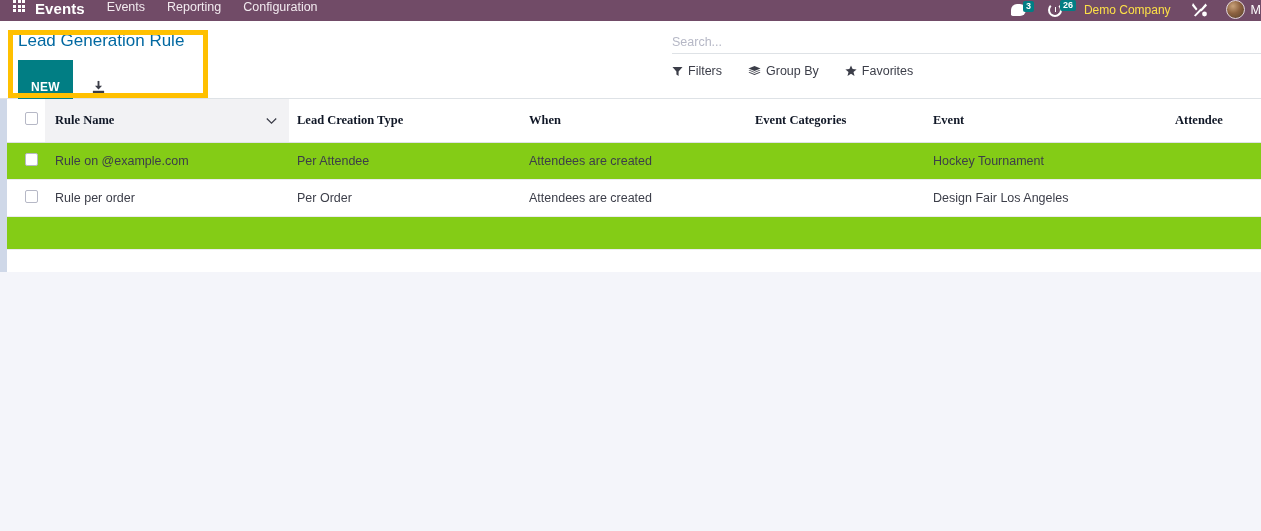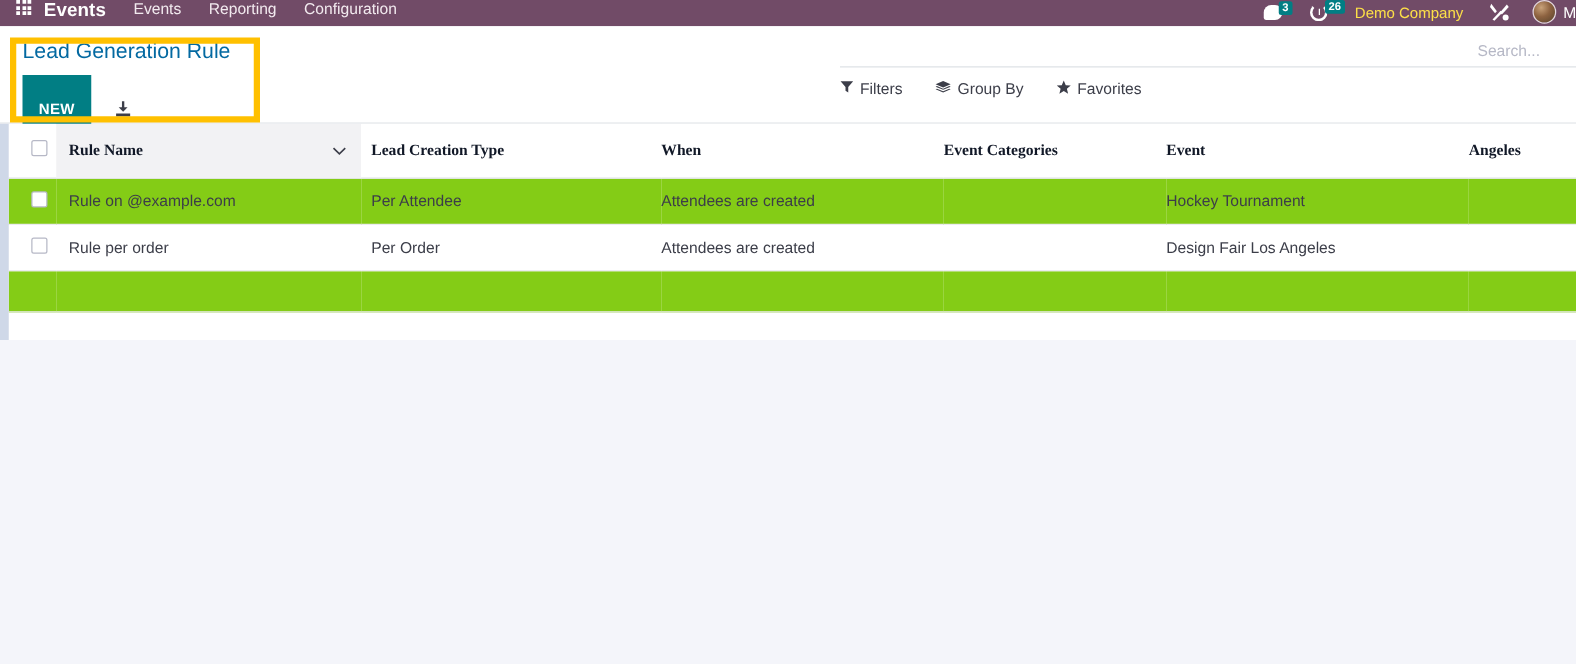--- a/index.html
+++ b/index.html
@@ -192,33 +192,33 @@
     height: 22px;
   }
   .search-input {
     border: none;
     outline: none;
     font-size: 12.5px;
     font-family: "Liberation Sans", sans-serif;
     color: #4A4A56;
     width: 560px;
     background: transparent;
-    text-align: right;
   }
   .search-input::placeholder { color: #B6B8C6; }
 
   .filters-row {
     margin-top: 10px;
     display: flex;
     align-items: center;
     font-size: 12.5px;
     color: #3C3E49;
   }
   .filter-btn {
     display: inline-flex;
+    align-items: center;
     margin-right: 26px;
     cursor: pointer;
     white-space: nowrap;
   }
   .filter-btn svg { margin-right: 5px; }
 
   
   .list-wrap {
     position: absolute;
     top: 99px; left: 0;
@@ -394,21 +394,21 @@
           <span class="caret">
             <svg width="11" height="7" viewBox="0 0 11 7">
               <path d="M0.8 1 L5.5 5.6 L10.2 1" stroke="#3C3E49" stroke-width="1.3" fill="none"></path>
             </svg>
           </span>
         </th>
         <th class="col-type">Lead Creation Type</th>
         <th class="col-when">When</th>
         <th class="col-cats">Event Categories</th>
         <th class="col-event">Event</th>
-        <th class="col-comp">Angeles</th>
+        <th class="col-comp">Attendee</th>
       </tr>
     </thead>
     <tbody>
       <tr class="row-alt">
         <td class="col-check">
           <span class="cbox"></span>
         </td>
         <td class="col-name">Rule on @example.com</td>
         <td class="col-type">Per Attendee</td>
         <td class="col-when">Attendees are created</td>

